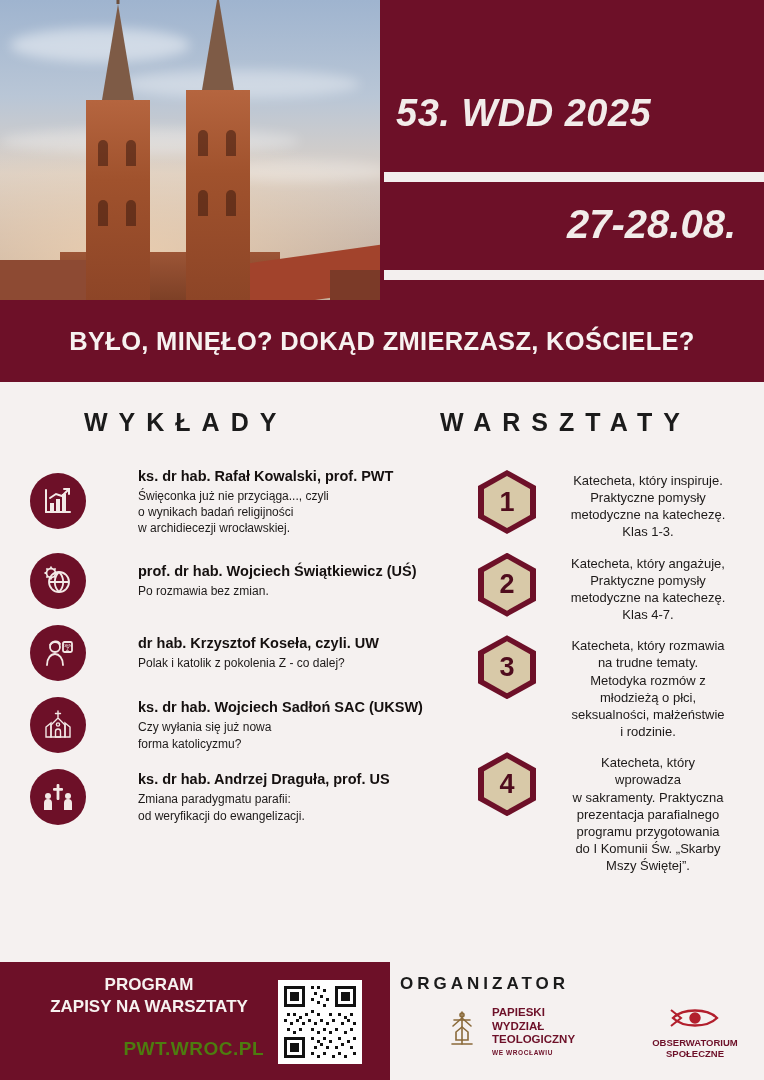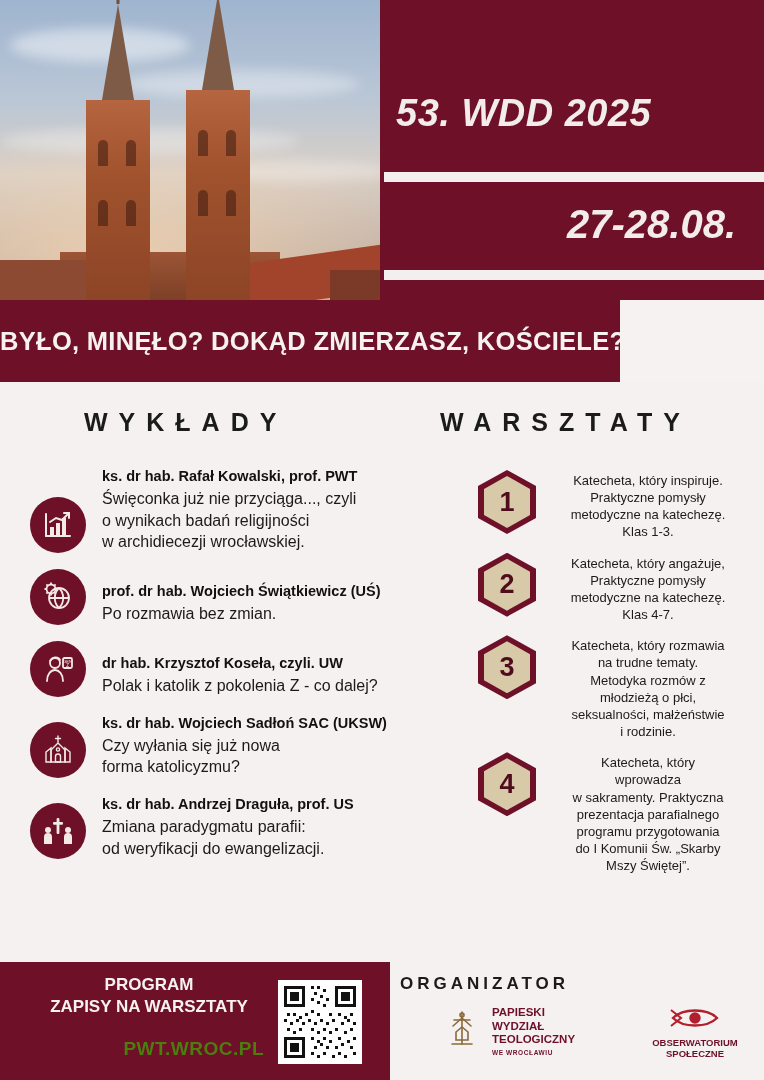--- a/index.html
+++ b/index.html
@@ -128,24 +128,25 @@
     color: #f2ecea;
     font-size: 40px;
     font-weight: bold;
     font-style: italic;
   }
 
   
   .headline {
     position: absolute;
     left: 0; top: 300px;
-    width: 620px; height: 82px;
+    width: 764px; height: 82px;
     background: #6d1028;
     display: flex;
     align-items: center;
+    justify-content: center;
   }
   .headline span {
     color: #f7f2f0;
     font-size: 25.5px;
     font-weight: bold;
     letter-spacing: .3px;
     text-align: center;
     white-space: nowrap;
   }
 
@@ -168,41 +169,42 @@
   .col-head.right { left: 440px; }
 
   
   .lectures {
     position: absolute;
     left: 30px; top: 84px;
     width: 430px;
   }
   .lecture {
     display: flex;
-    align-items: flex-end;
+    align-items: center;
     margin-bottom: 16px;
+    gap: 36px;
   }
   .lec-icon {
     flex: 0 0 auto;
     width: 56px; height: 56px;
     border-radius: 50%;
     background: #6d1028;
     margin-right: 16px;
     position: relative;
   }
   .lec-icon svg { position: absolute; left: 12px; top: 12px; }
   .lec-text { padding-top: 2px; }
   .lec-name {
     font-size: 14.5px;
     font-weight: bold;
     color: #15100f;
     margin-bottom: 4px;
   }
   .lec-desc {
-    font-size: 16px;
+    font-size: 12px;
     color: #1d1a19;
     line-height: 1.35;
     white-space: pre-line;
   }
 
   
   .workshops {
     position: absolute;
     left: 478px; top: 88px;
     width: 270px;

